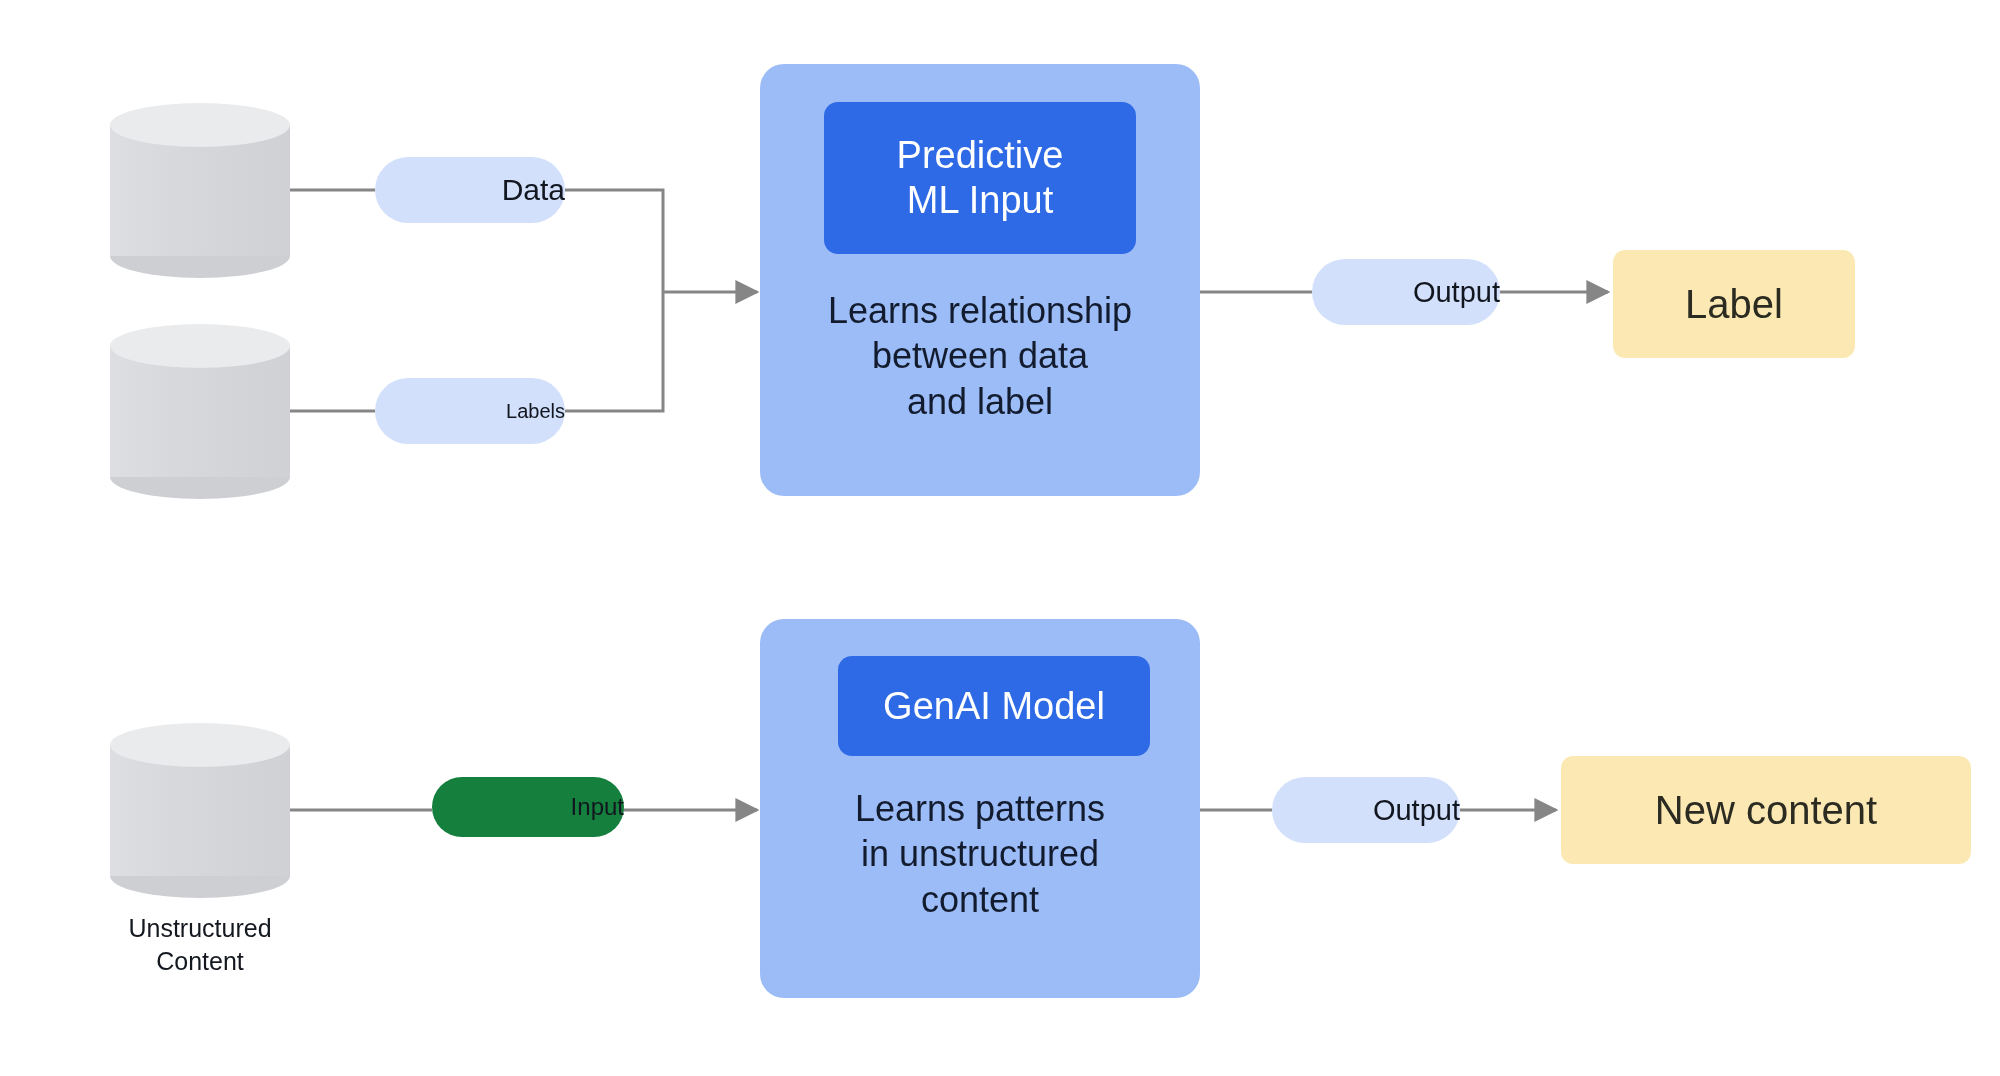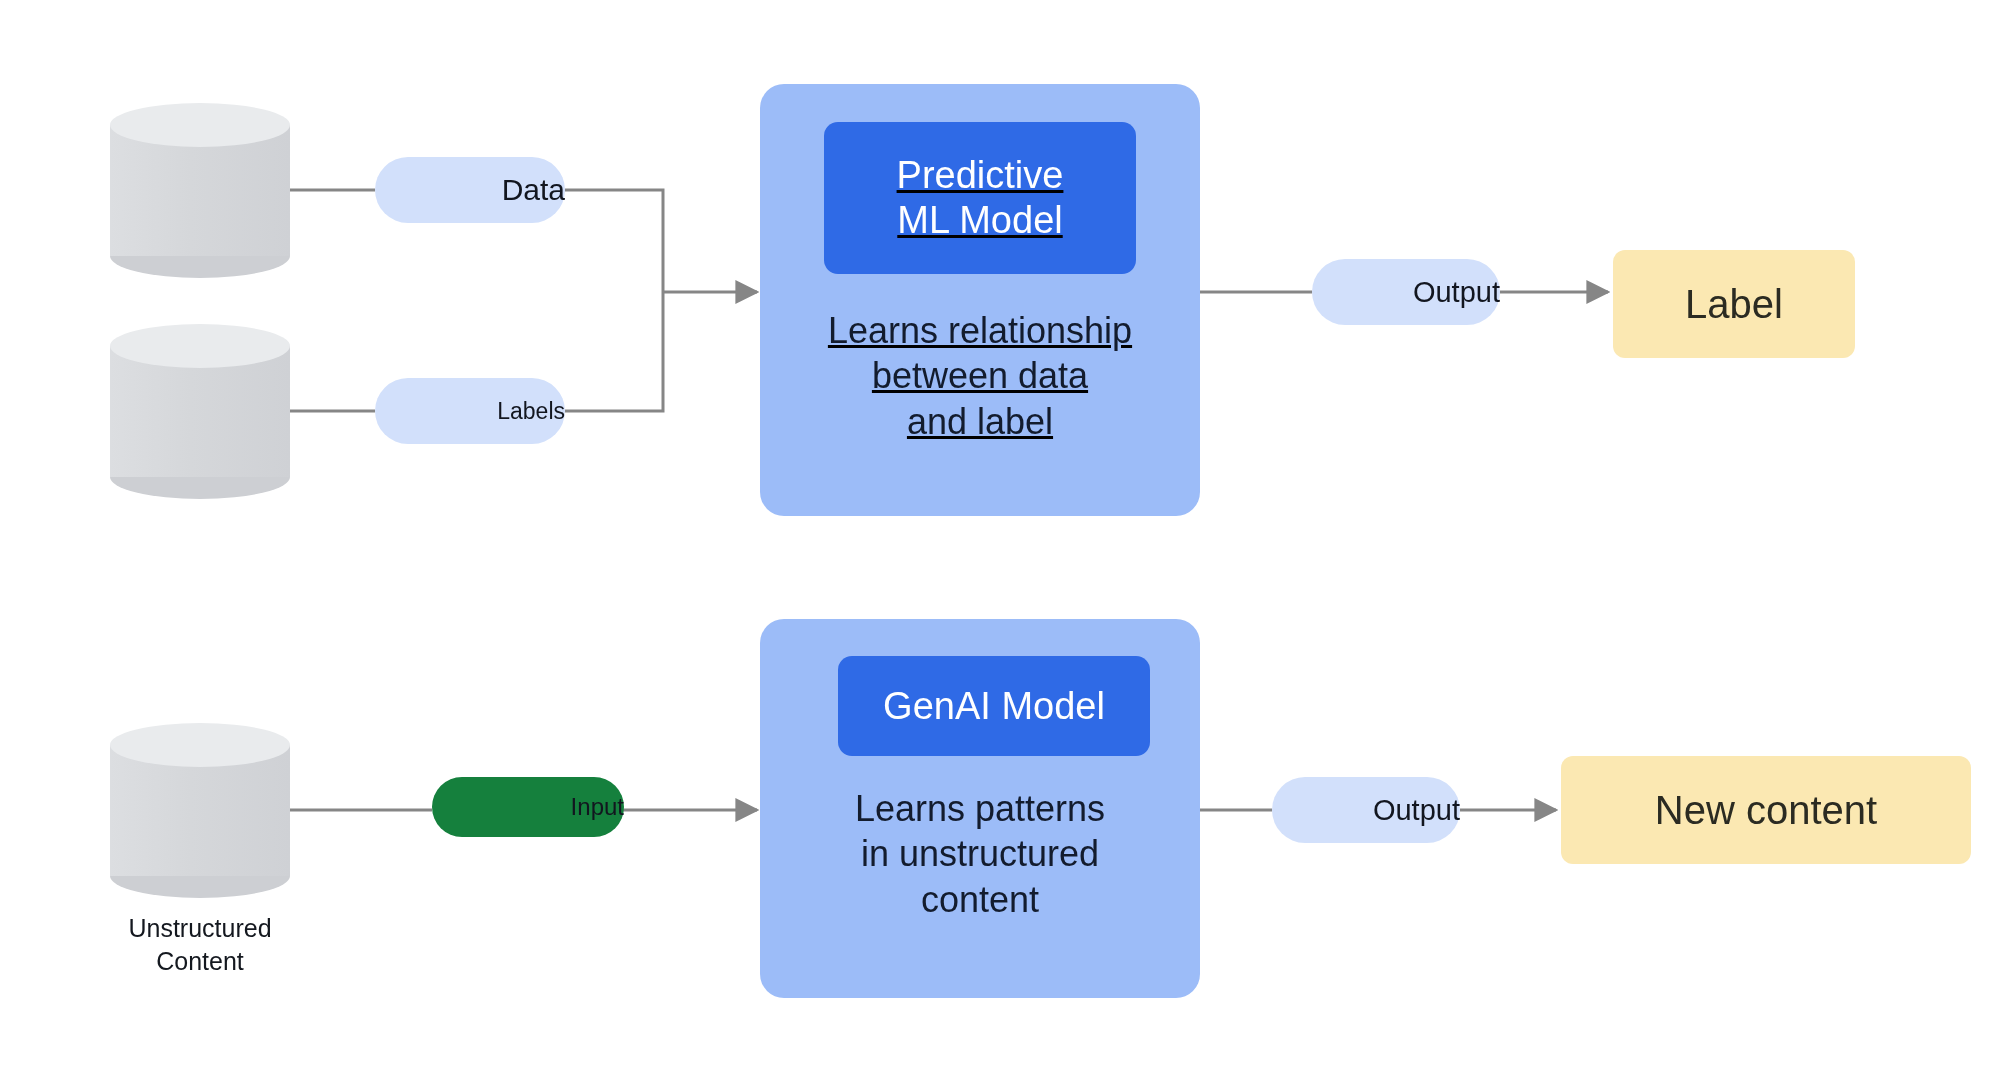--- a/index.html
+++ b/index.html
@@ -162,28 +162,28 @@
   <div class="cylinder" style="left:110px; top:324px; width:180px; height:175px;">
     <div class="cyl-bottom"></div>
     <div class="cyl-body"></div>
     <div class="cyl-top"></div>
   </div>
 
   <div class="pill" style="left:375px; top:157px; width:190px; height:66px; background:#d2e0fb; font-size:30px;">
     <span>Data</span>
   </div>
 
-  <div class="pill" style="left:375px; top:378px; width:190px; height:66px; background:#d2e0fb; font-size:23px;">
+  <div class="pill" style="left:375px; top:378px; width:190px; height:66px; background:#d2e0fb; font-size:20px;">
     <span>Labels</span>
   </div>
 
-  <div class="model-box" style="left:760px; top:84px; width:440px; height:432px; background:#9cbcf8; padding-top:38px;text-decoration:underline;">
+  <div class="model-box" style="left:760px; top:64px; width:440px; height:432px; background:#9cbcf8; padding-top:38px;">
     <div class="model-chip" style="width:312px; height:152px; background:#2f6ae6; font-size:38px; flex-direction:column;">
       <span>Predictive</span>
-      <span>ML Model</span>
+      <span>ML Input</span>
     </div>
     <div class="model-desc" style="margin-top:34px; font-size:36px;">
       <div>Learns relationship</div>
       <div>between data</div>
       <div>and label</div>
     </div>
   </div>
 
   <div class="pill" style="left:1312px; top:259px; width:188px; height:66px; background:#d2e0fb; font-size:29px;">
     <span>Output</span>

